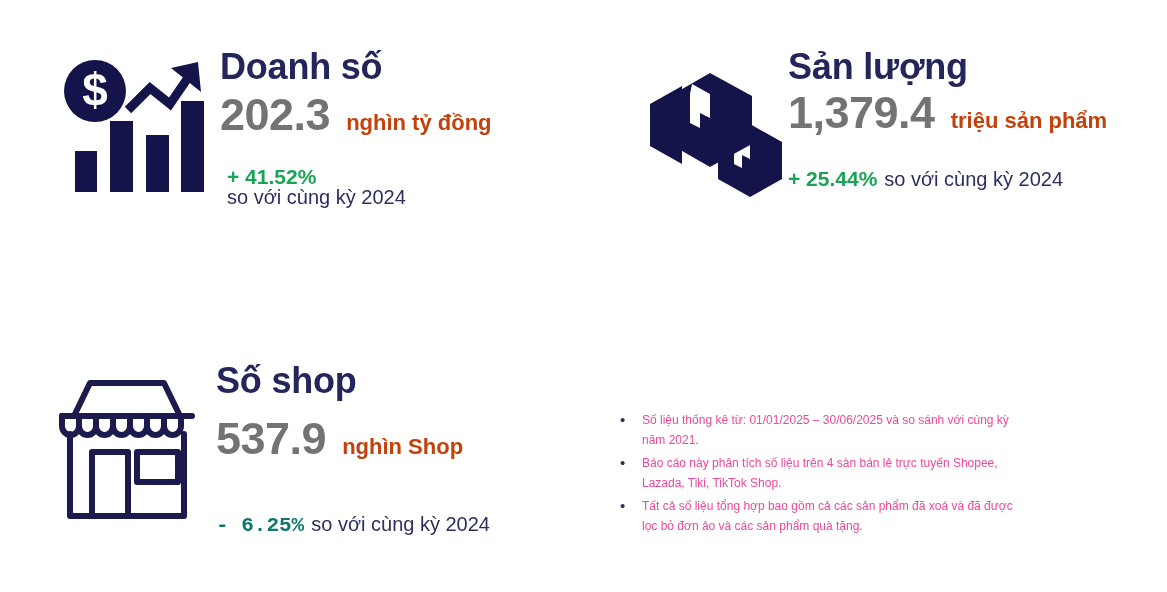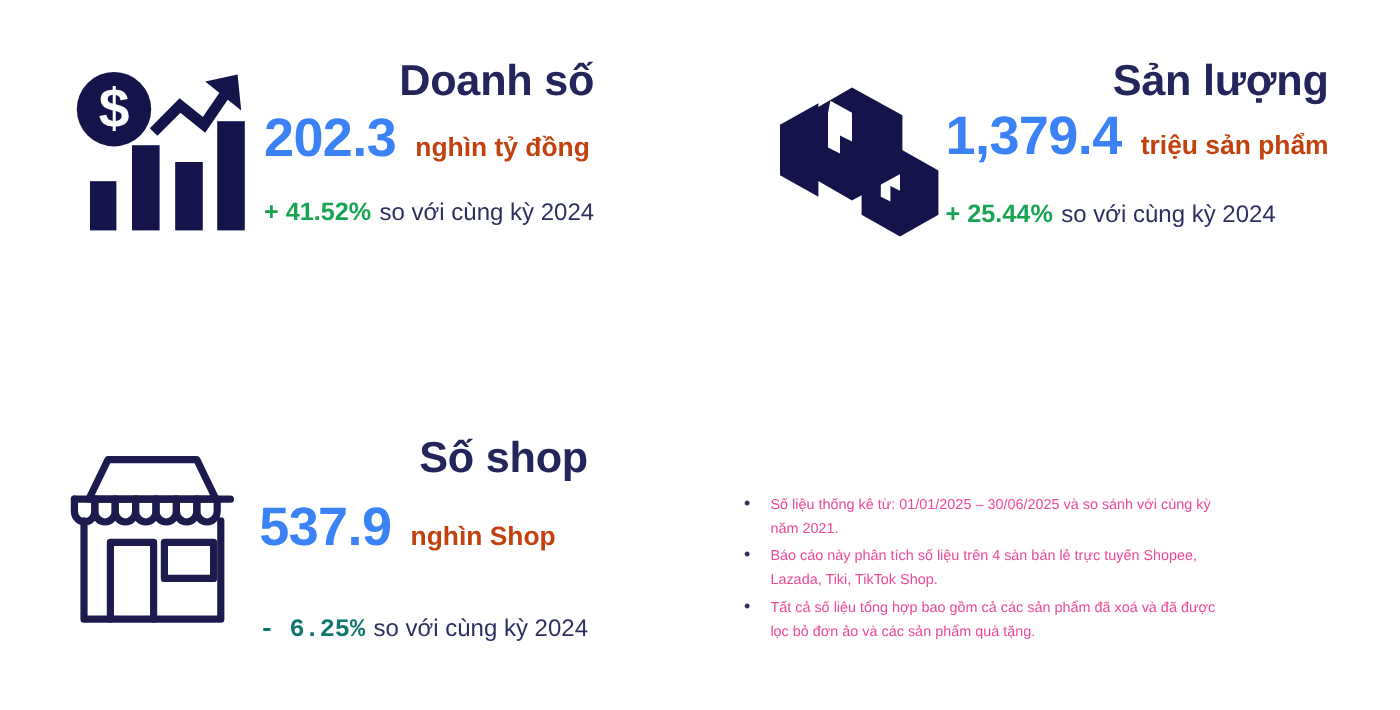--- a/index.html
+++ b/index.html
@@ -7,35 +7,35 @@
     width:1167px;height:592px;
     background:#ffffff;
     font-family:"Liberation Sans", sans-serif;
     position:relative;
     overflow:hidden;
     -webkit-font-smoothing:antialiased;
   }
   .card{position:absolute;display:flex;align-items:flex-start;}
 
   .icon-wrap{flex:0 0 auto;display:flex;align-items:center;justify-content:center;}
-  .texts{display:flex;flex-direction:column;text-align:right;}
+  .texts{display:flex;flex-direction:column;}
 
   .kpi-title{
     font-size:36px;
     font-weight:bold;
     color:#23255B;
     line-height:1.05;
     letter-spacing:-0.2px;
     white-space:nowrap;
   }
   .value-row{display:flex;align-items:baseline;white-space:nowrap;}
   .kpi-value{
     font-size:45px;
     font-weight:bold;
-    color:#3b82f6;
+    color:#737373;
     line-height:1.12;
     letter-spacing:-0.5px;
   }
   .kpi-unit{
     font-size:22px;
     font-weight:bold;
     color:#c2410c;
     margin-left:16px;
     line-height:1;
   }
@@ -64,21 +64,21 @@
   #card-volume .texts{margin-left:-4px;margin-top:6px;}
 
   #card-shops{left:52px;top:362px;}
   #card-shops .icon-wrap{width:150px;height:155px;margin-top:8px;}
   #card-shops .texts{margin-left:14px;margin-top:0px;gap:12px;}
 
   #card-revenue .kpi-title{margin-bottom:4px;}
   #card-volume .kpi-title{margin-bottom:2px;}
   #card-shops .kpi-title{margin-bottom:2px;}
 
-  #card-revenue .delta-row{margin-top:26px;}
+  #card-revenue .delta-row{margin-top:26px;flex-direction:column;}
   #card-volume .delta-row{margin-top:30px;}
   #card-shops .delta-row{margin-top:38px;}
 
   
   #notes{
     position:absolute;
     left:612px;top:410px;
     width:548px;
   }
   .note-item{

